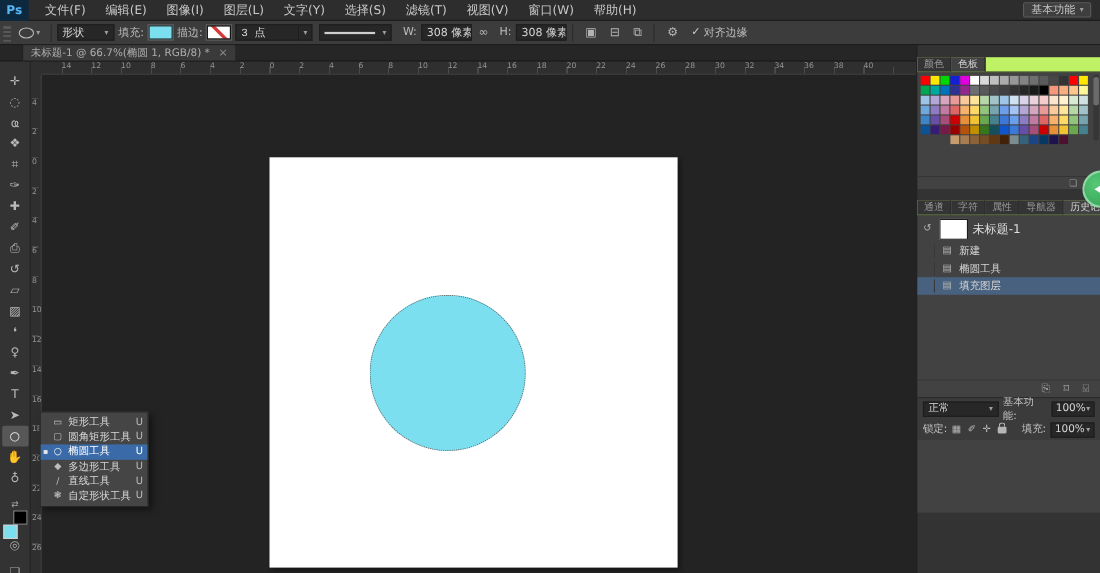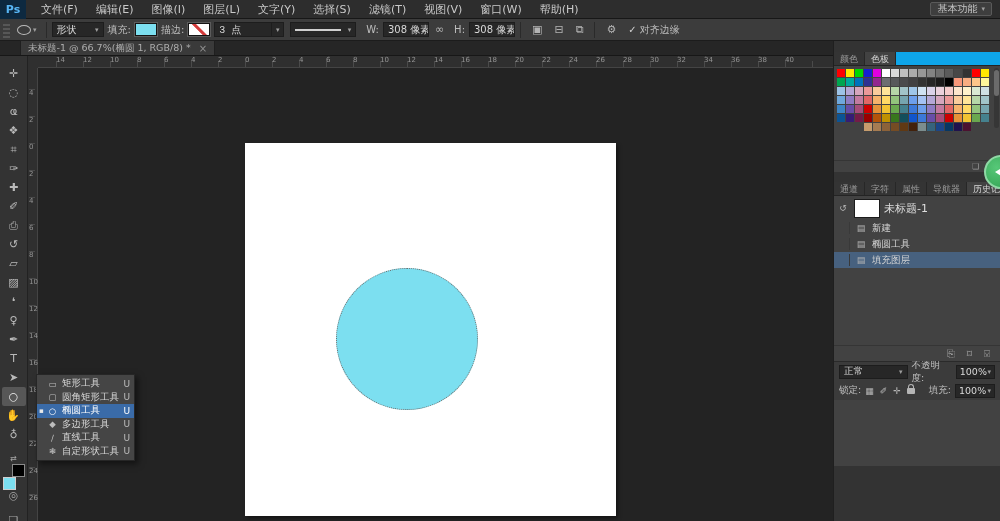--- a/index.html
+++ b/index.html
@@ -82,21 +82,21 @@
   .flyout-row.selected { background:#3a6ba8; color:#fff; }
   .flyout-row.selected .bullet { visibility:visible; }
   .flyout-row .f-icon { width:13px; font-size:8.5px; color:#bdbdbd; text-align:center; margin-right:3px; }
   .flyout-row.selected .f-icon { color:#fff; }
   .flyout-row .f-label { flex:1; white-space:nowrap; overflow:hidden; }
   .flyout-row .f-key { color:#bdbdbd; font-size:9px; }
   .flyout-row.selected .f-key { color:#fff; }
   
   .dock { position:absolute; left:833px; top:41px; width:167px; height:480px; background:#333333;
     border-left:1px solid #1f1f1f; }
-  .ptabs { display:flex; height:14px; background:#0ea5e9; border-bottom:1px solid #242424;text-align:right; }
+  .ptabs { display:flex; height:14px; background:#bef264; border-bottom:1px solid #242424;text-align:right; }
   .ptab { padding:0 6px; font-size:9px; color:#9a9a9a; line-height:14px; background:#343434;
     border-right:1px solid #272727; white-space:nowrap; }
   .ptab.active { background:#424242; color:#d6d6d6; }
   .panel-body { background:#424242; }
   
   .swatches-body { position:relative; height:94px; }
   .palette { position:absolute; left:3px; top:3px; width:152px; display:grid;
     grid-template-columns:repeat(17,8px); grid-auto-rows:8px; gap:1px; }
   .palette .cell { width:8px; height:8px; }
   .sw-scroll { position:absolute; right:1px; top:2px; width:5px; height:60px; background:#363636; border-radius:3px; }
@@ -600,21 +600,21 @@
         <span>⍌</span>
       </div>
     </div>
 
     <div class="layers-header">
       <div class="lh-row">
         <div class="blend-select">
           <span>正常</span>
           <span class="caret">▾</span>
         </div>
-        <span>不透明度:</span>
+        <span>基本功能:</span>
         <div class="pct-field">
           <span>100%</span>
           <span class="caret">▾</span>
         </div>
       </div>
       <div class="lh-row">
         <span>锁定:</span>
         <div class="lock-icons">
           <span>▦</span>
           <span>✐</span>

